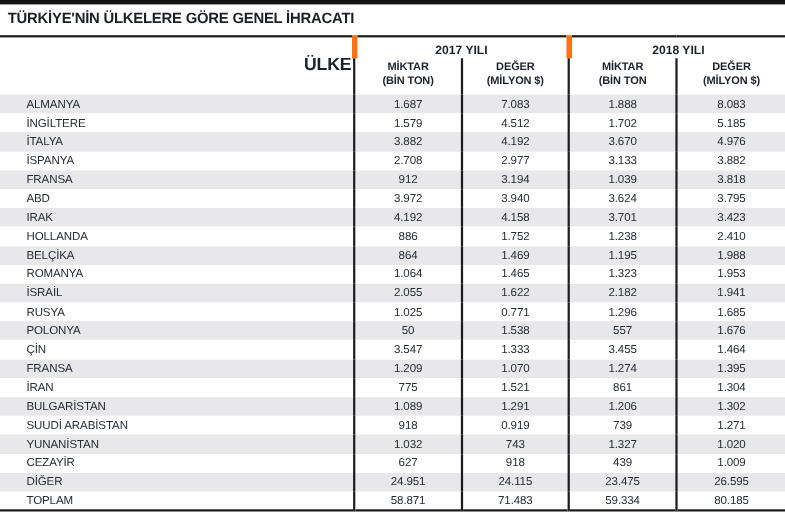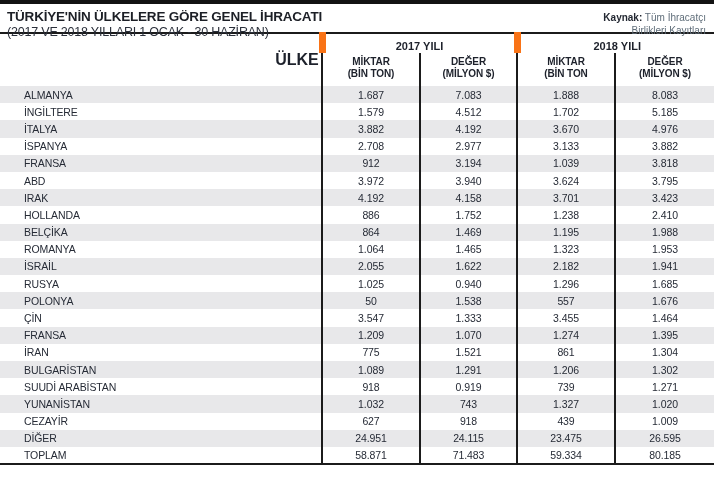--- a/index.html
+++ b/index.html
@@ -67,21 +67,21 @@
   th.ulke {
     text-align: right;
     padding-left: 8px;
     font-size: 16px;
     letter-spacing: -0.1px;
   }
   th.year {
     font-size: 11px;
     height: 20px;
     text-align: center;
-    border-left: 7px solid #f97316;
+    border-left: 5px solid #f97316;
     padding-top: 4px;
   }
   th.sub {
     font-size: 10px;
     height: 33px;
     white-space: pre-line;
     line-height: 11.5px;
     border-left: 2px solid #1b1b1b;
     vertical-align: top;
     padding-top: 3px;
@@ -103,26 +103,20 @@
   tbody tr:nth-child(even) { background: #ffffff; }
 </style>
 </head>
 <body>
 
 <div class="topbar"></div>
 
 <div class="header">
   <div class="title-block">
     <div class="page-title">TÜRKİYE'NİN ÜLKELERE GÖRE GENEL İHRACATI</div>
-    <div class="page-subtitle">(2017 VE 2018 YILLARI 1 OCAK - 30 HAZİRAN)</div>
-  </div>
-  <div class="source-block">
-    <span class="source-label">Kaynak:</span>
-    <span>Tüm İhracatçı</span><br>
-    <span>Birlikleri Kayıtları</span>
   </div>
 </div>
 
 <table class="data">
   <colgroup>
     <col class="c-country">
       <col class="c-m17">
       <col class="c-d17">
       <col class="c-m18">
       <col class="c-d18">
@@ -218,21 +212,21 @@
       <tr>
         <td class="col-country">İSRAİL</td>
         <td class="col-m2017">2.055</td>
         <td class="col-d2017">1.622</td>
         <td class="col-m2018">2.182</td>
         <td class="col-d2018">1.941</td>
       </tr>
       <tr>
         <td class="col-country">RUSYA</td>
         <td class="col-m2017">1.025</td>
-        <td class="col-d2017">0.940</td>
+        <td class="col-d2017">0.771</td>
         <td class="col-m2018">1.296</td>
         <td class="col-d2018">1.685</td>
       </tr>
       <tr>
         <td class="col-country">POLONYA</td>
         <td class="col-m2017">50</td>
         <td class="col-d2017">1.538</td>
         <td class="col-m2018">557</td>
         <td class="col-d2018">1.676</td>
       </tr>

